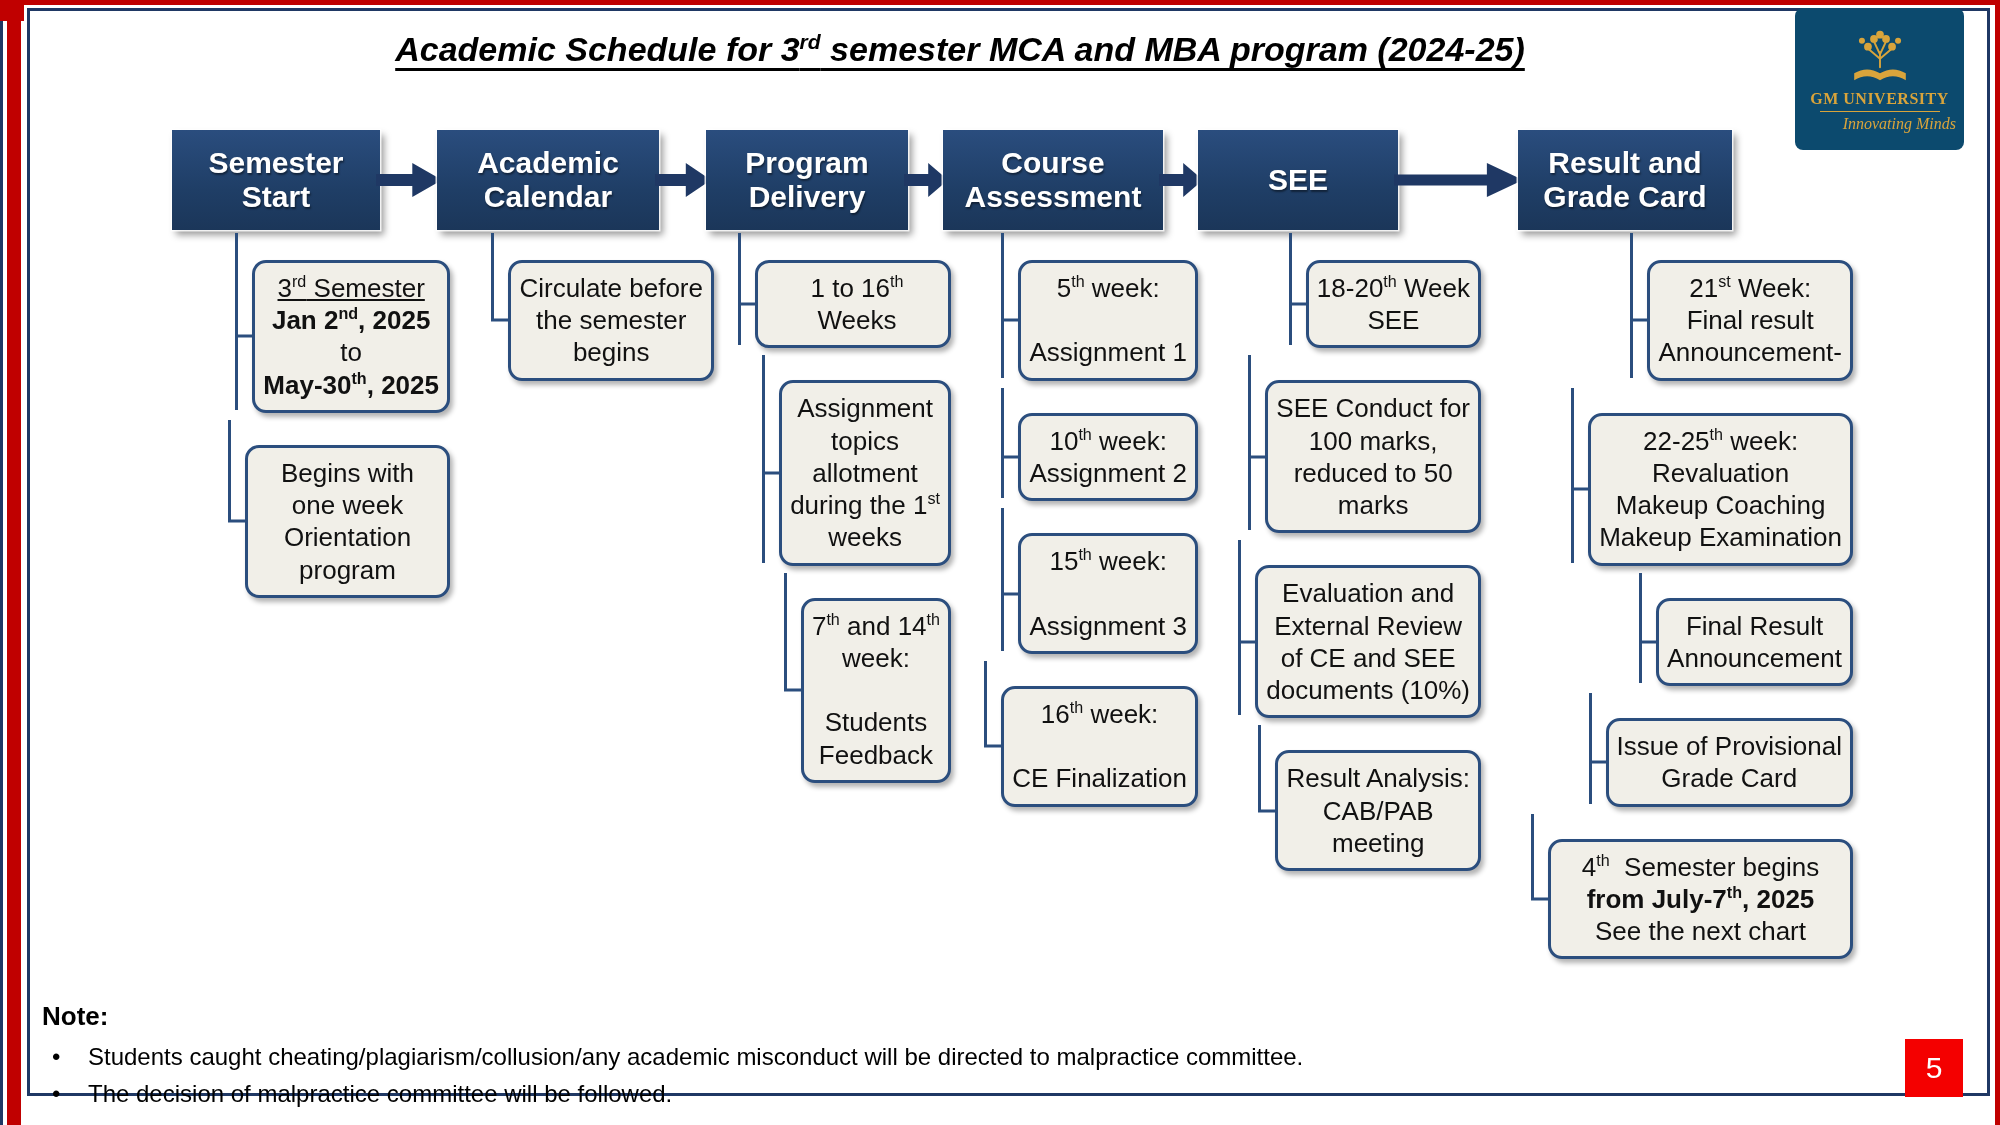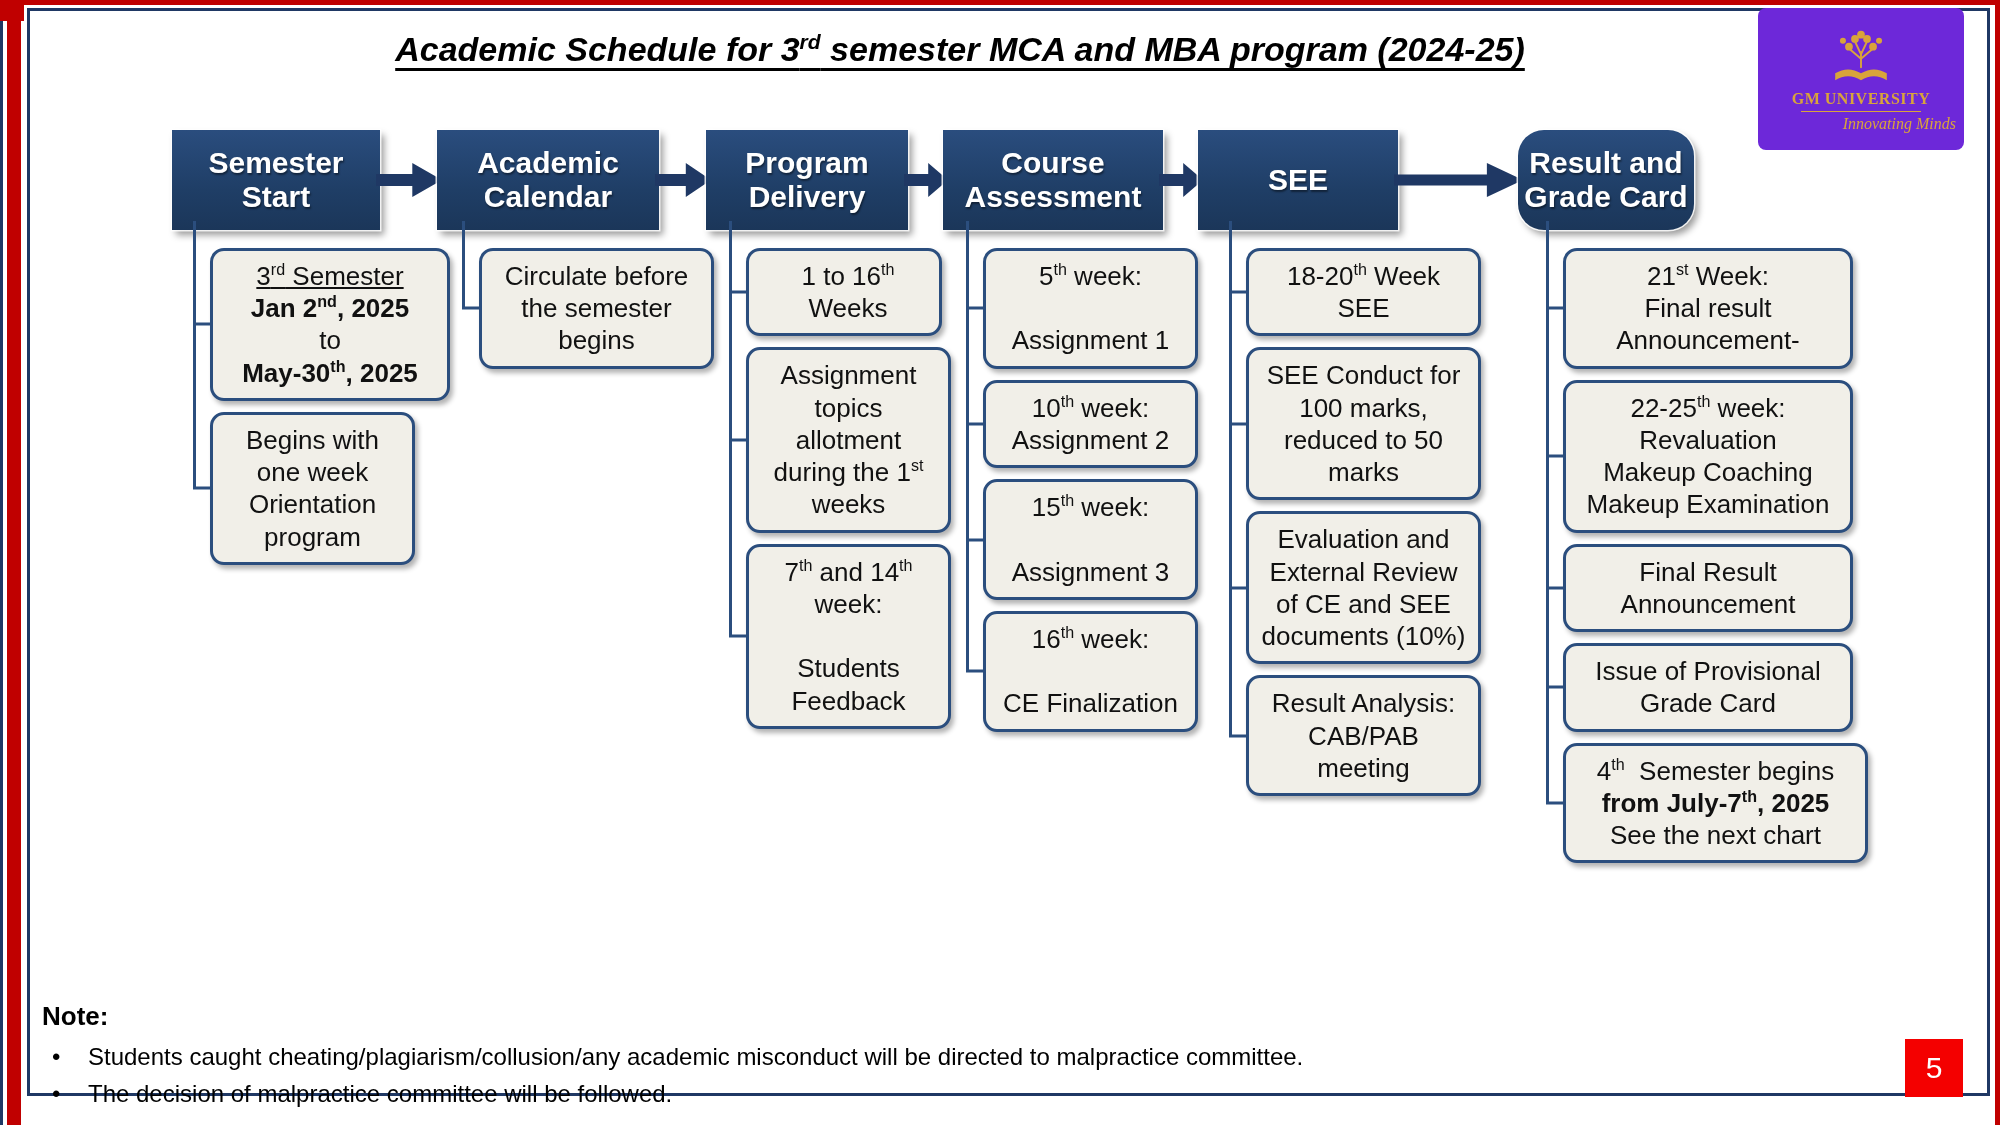--- a/index.html
+++ b/index.html
@@ -29,61 +29,61 @@
 
   
   .title {
     position:absolute; top:30px; left:150px; width:1620px;
     text-align:center; font-size:34px; font-weight:bold; font-style:italic;
     color:#000; text-decoration: underline; text-underline-offset: 7px; text-decoration-thickness: 3px;
   }
 
   
   .logo {
-    position:absolute; top:8px; right:36px; width:206px; height:142px;
-    background:#6d28d9; border-radius:8px; padding:6px 8px;
+    position:absolute; top:8px; right:36px; width:169px; height:142px;
+    background:#0c4a6e; border-radius:8px; padding:6px 8px;
     display:flex; flex-direction:column; align-items:center; justify-content:center;
   }
   .logo svg { display:block; }
   .logo-name { font-family:"Liberation Serif", serif; color:#D9A43B; font-weight:bold; font-size:16px; letter-spacing:.5px; margin-top:2px; white-space:nowrap; }
   .logo-rule { width:120px; height:1px; background:#D9A43B; margin:3px 0; }
   .logo-tagline { font-family:"Liberation Serif", serif; color:#D9A43B; font-style:italic; font-size:16px; align-self:flex-end; }
 
   
   .diagram { position:absolute; inset:0; }
   .stage-col { position:absolute; top:130px; }
   .stage-header {
     height:100px; display:flex; align-items:center; justify-content:center;
     background: linear-gradient(180deg, #2A4D7E 0%, #1F3E66 60%, #1B3659 100%);
     color:#fff; font-weight:bold; font-size:30px; text-align:center; line-height:1.15;
     box-shadow: 0 0 0 1.5px rgba(255,255,255,.85), 4px 5px 7px rgba(0,0,0,.4);
     text-shadow: 1px 2px 2px rgba(0,0,0,.45);
     padding: 0 6px;
   }
-  .children { position:relative; margin-top:18px; display:flex; flex-direction:column; gap:11px; }
+  .children { position:relative; margin-top:30px; display:flex; flex-direction:column; gap:32px;align-items:flex-end; }
   .child-box {
     position:relative; border:3px solid #2B4E7E; background:#F1EFE8; border-radius:14px;
     padding:9px 8px; text-align:center; font-size:26px; line-height:1.24; color:#111;
     box-shadow: 3px 4px 5px rgba(0,0,0,.3);
   }
   
   .child-box::before { content:""; position:absolute; left:-20px; top:50%; width:20px; height:3px; background:#2B4E7E; transform:translateY(-50%); }
   .child-box::after  { content:""; position:absolute; left:-20px; width:3px; background:#2B4E7E; top:-28px; height:calc(100% + 28px); }
   .child-box:first-child::after { top:-30px; height:calc(100% + 30px); }
   .child-box:last-child::after  { height:calc(50% + 28px); }
   .child-box:first-child:last-child::after { top:-30px; height:calc(50% + 30px); }
 
   .col-1 { left:172px; }  .col-1 .stage-header { width:208px; } .col-1 .children { width:278px; padding-left:38px; }
   .col-1 .child-box:nth-child(2) { width:205px; }
   .col-2 { left:437px; }  .col-2 .stage-header { width:222px; } .col-2 .children { width:277px; padding-left:42px; }
   .col-3 { left:706px; }  .col-3 .stage-header { width:202px; } .col-3 .children { width:245px; padding-left:40px; }
   .col-3 .child-box:nth-child(1) { width:196px;padding-left:16px; }
   .col-4 { left:943px; }  .col-4 .stage-header { width:220px; } .col-4 .children { width:255px; padding-left:40px; }
   .col-5 { left:1198px; } .col-5 .stage-header { width:200px; } .col-5 .children { width:283px; padding-left:48px; }
-  .col-6 { left:1518px; } .col-6 .stage-header { width:176px;border-radius:26px; } .col-6 .children { width:335px; padding-left:45px; }
+  .col-6 { left:1518px; } .col-6 .stage-header { width:214px; } .col-6 .children { width:335px; padding-left:45px; }
   .col-6 .child-box:nth-child(5) { width:305px; }
 
   .flow-arrow {
     position:absolute; top:163px; height:34px; background:#1F3864;
     clip-path: polygon(0 32%, 55% 32%, 55% 0, 100% 50%, 55% 100%, 55% 68%, 0 68%);
     filter: drop-shadow(2px 3px 2px rgba(0,0,0,.35));
   }
   .arrow-1 { left:376px;  width:66px; }
   .arrow-2 { left:655px;  width:56px; }
   .arrow-3 { left:904px;  width:44px; }

